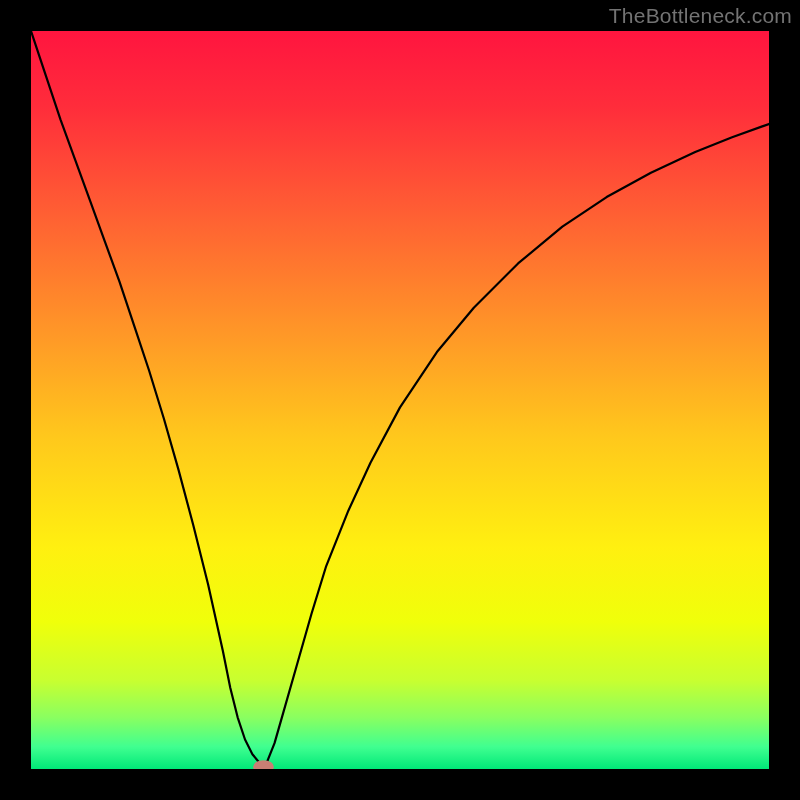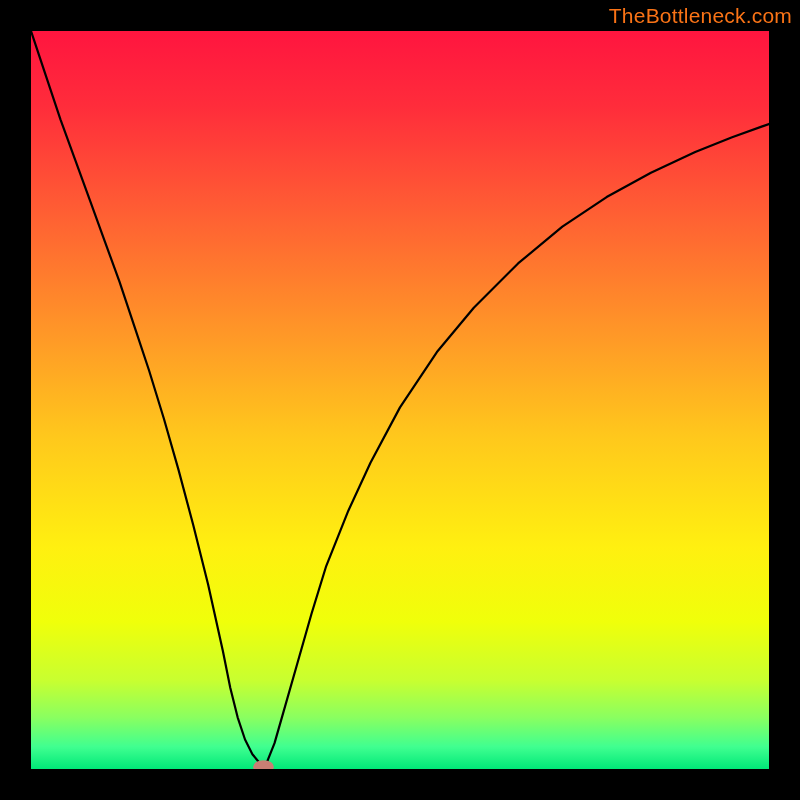--- a/index.html
+++ b/index.html
@@ -23,21 +23,21 @@
     top: 31px;
     width: 738px;
     height: 738px;
   }
   .watermark {
     position: absolute;
     top: 4px;
     right: 8px;
     font-size: 21px;
     font-weight: 500;
-    color: #f97316;
+    color: #737373;
     letter-spacing: 0.2px;
     margin-left: 40px;
   }
   svg { display: block; }
 </style>
 </head>
 <body>
 
 <div class="outer">
   <div class="watermark">TheBottleneck.com</div>

